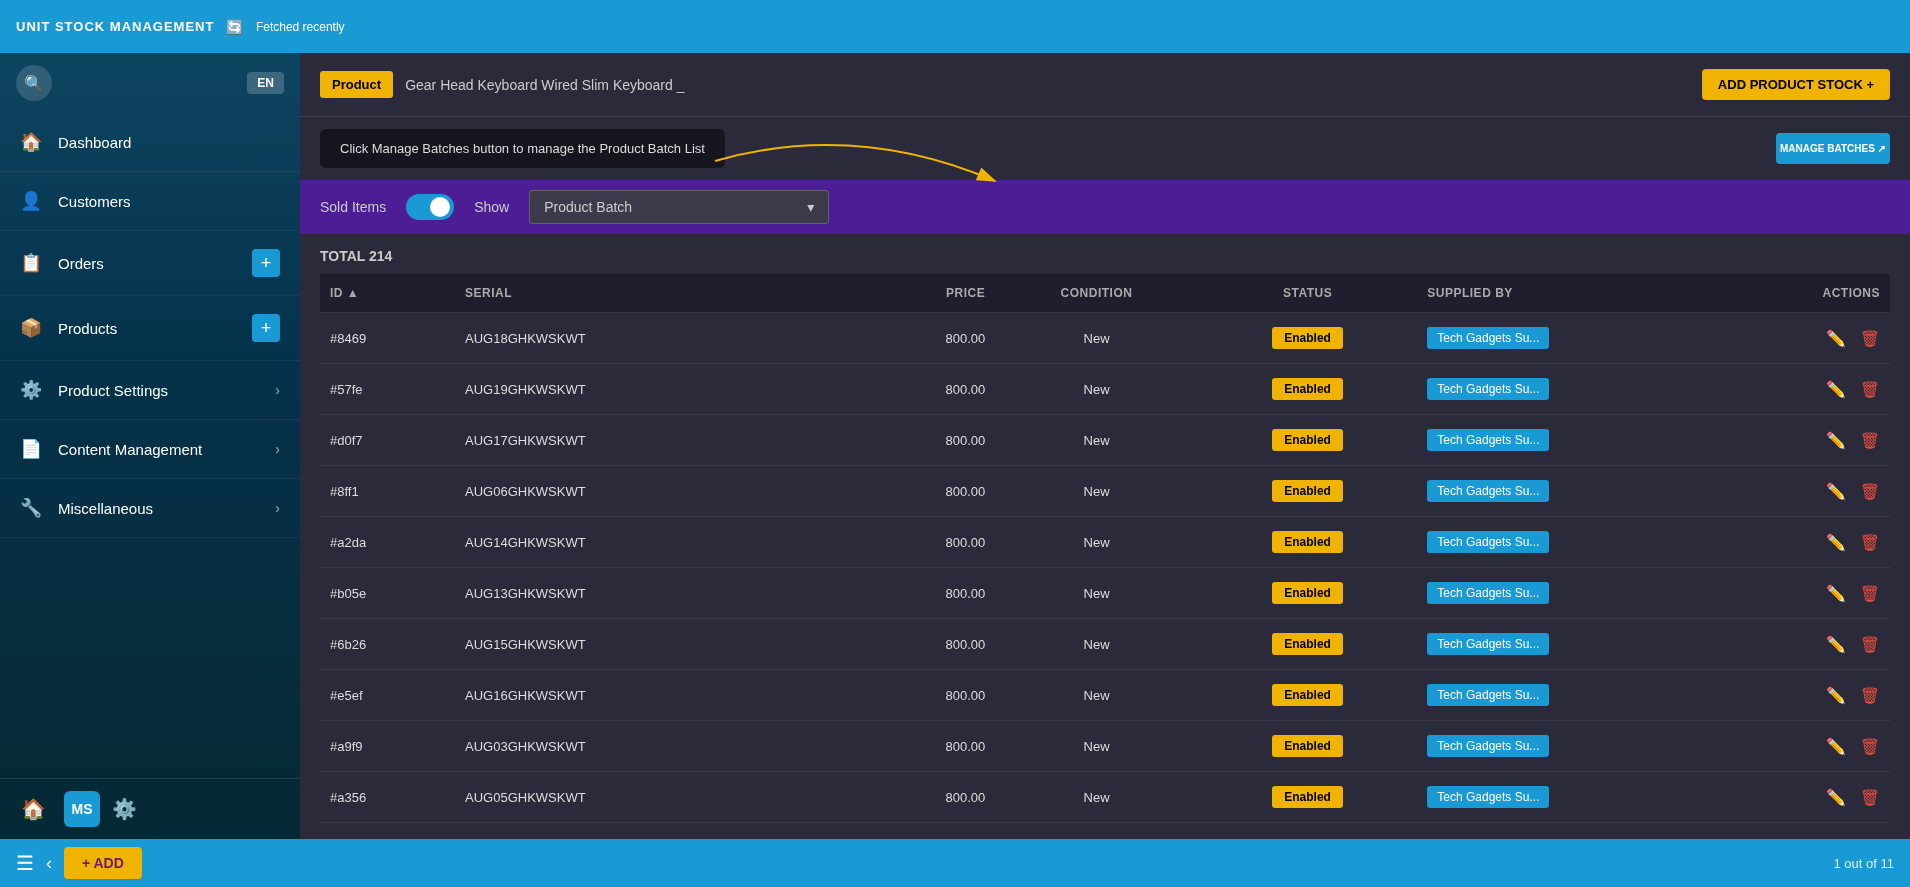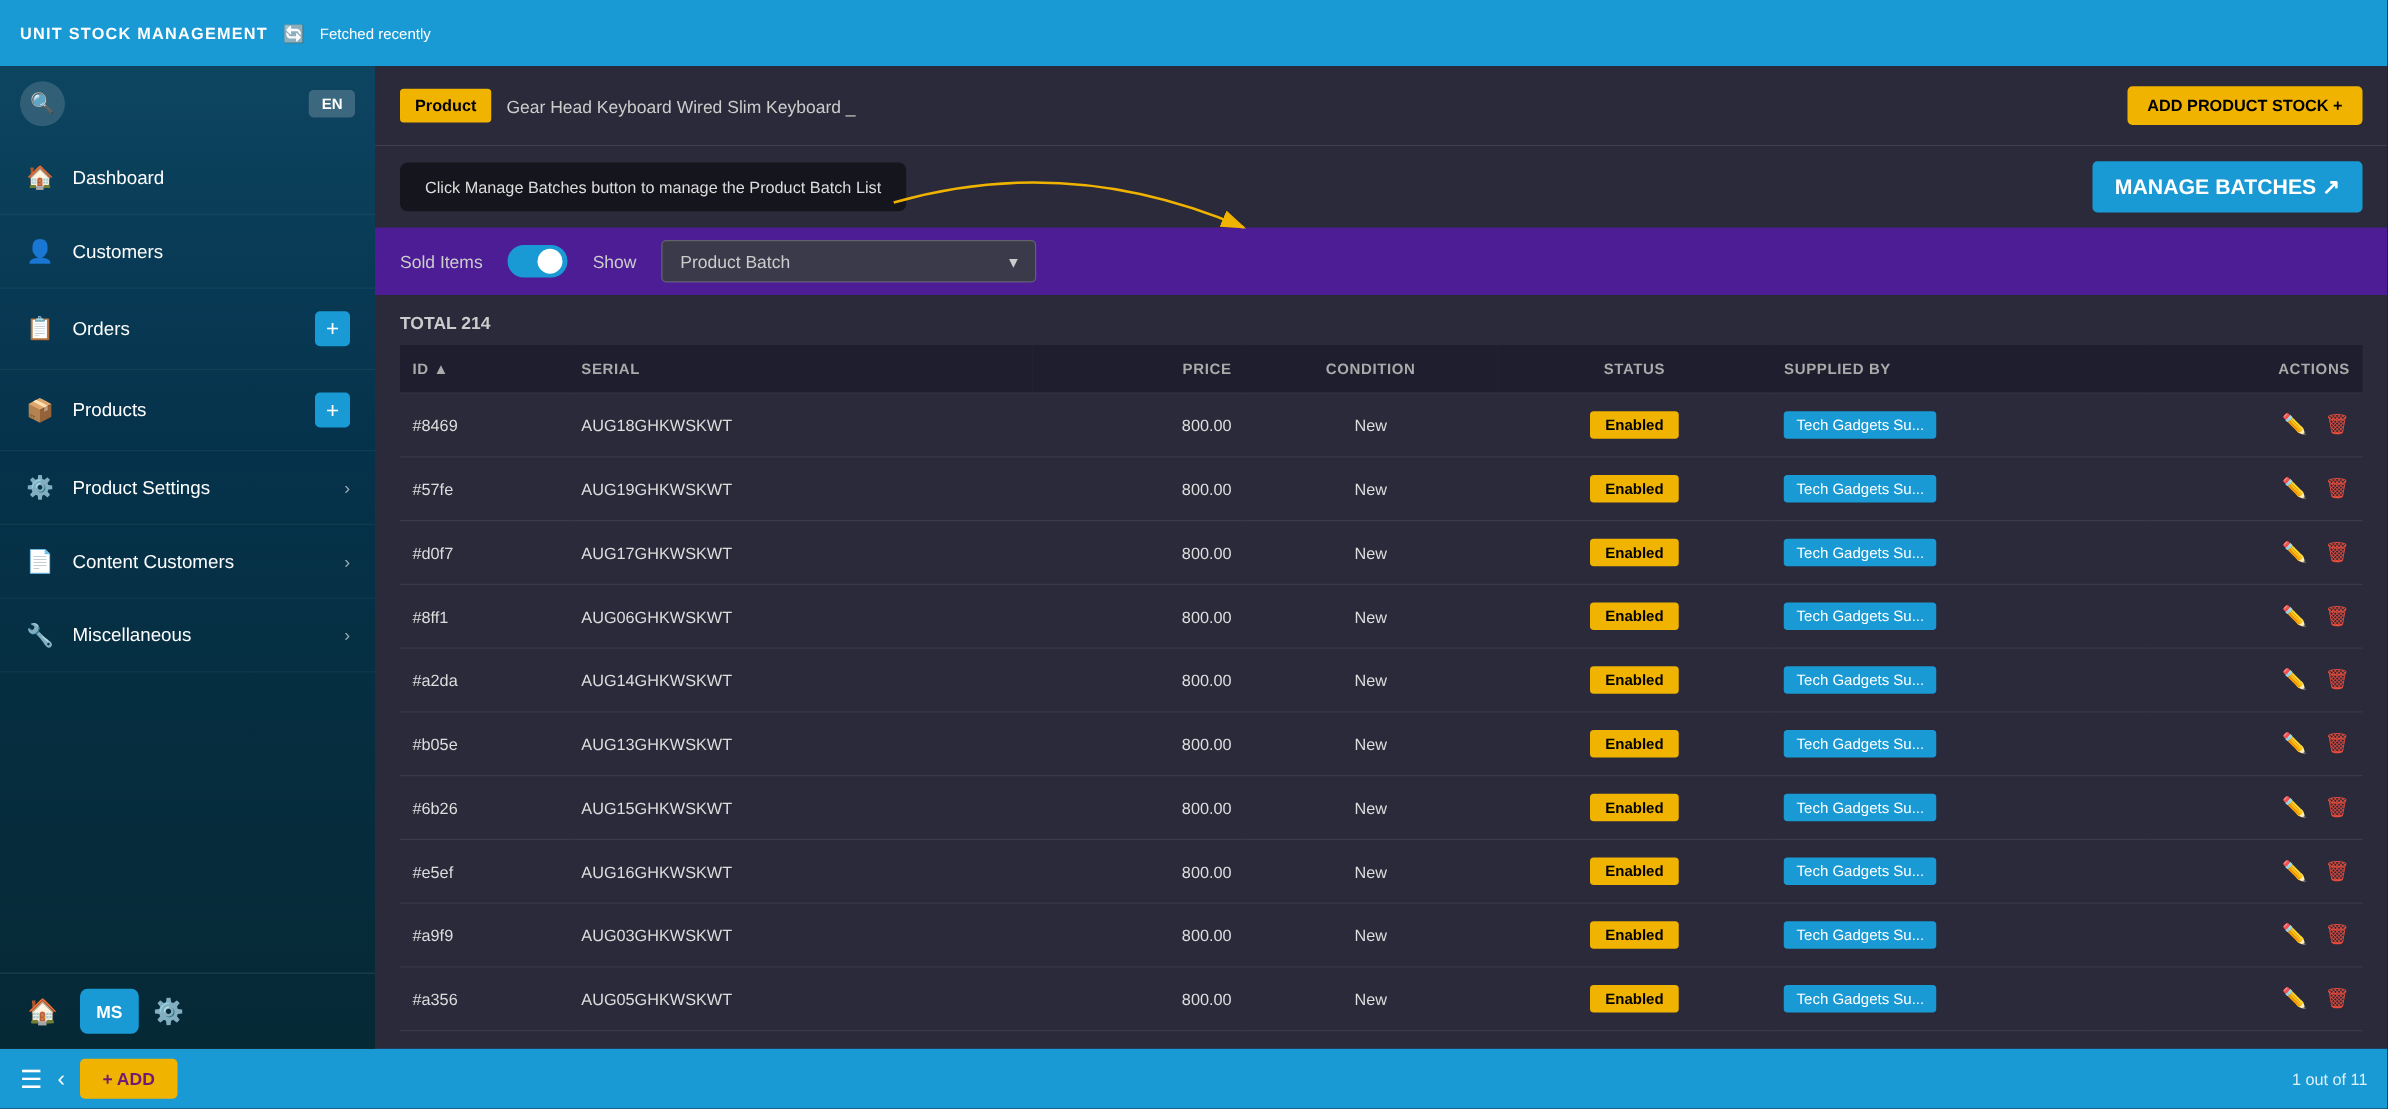--- a/index.html
+++ b/index.html
@@ -97,21 +97,21 @@
       width: 36px; height: 36px;
       display: flex; align-items: center; justify-content: center;
       font-size: 20px;
       cursor: pointer;
     }
     .footer-ms-badge {
       background: #1a9ad4;
       color: white;
       font-weight: bold;
       font-size: 14px;
-      width: 47px; height: 36px;
+      width: 36px; height: 36px;
       border-radius: 6px;
       display: flex; align-items: center; justify-content: center;
       cursor: pointer;
     }
     .footer-gear {
       font-size: 20px;
       cursor: pointer;
     }
 
     
@@ -173,23 +173,23 @@
       background: rgba(0,0,0,0.5);
       border-radius: 6px;
       padding: 12px 20px;
       font-size: 13px;
       color: #ddd;
       max-width: 700px;
     }
     .manage-batches-btn {
       background: #1a9ad4;
       color: #fff;
-      font-size: 17px;
-      font-weight: bold;
-      padding: 10px 18px;
+      font-size: 10px;
+      font-weight: bold;
+      padding: 10px 4px;
       border-radius: 4px;
       border: none;
       cursor: pointer;
       display: flex;
       align-items: center;
       gap: 8px;
       white-space: nowrap;
     }
 
     
@@ -382,21 +382,21 @@
         <span class="nav-label">Products</span>
         <div class="nav-add-btn">+</div>
       </div>
       <div class="nav-item">
         <span class="nav-icon">⚙️</span>
         <span class="nav-label">Product Settings</span>
         <span class="nav-chevron">›</span>
       </div>
       <div class="nav-item">
         <span class="nav-icon">📄</span>
-        <span class="nav-label">Content Customers</span>
+        <span class="nav-label">Content Management</span>
         <span class="nav-chevron">›</span>
       </div>
       <div class="nav-item">
         <span class="nav-icon">🔧</span>
         <span class="nav-label">Miscellaneous</span>
         <span class="nav-chevron">›</span>
       </div>
 
       <div class="sidebar-footer">
         <div class="footer-icon">🏠</div>

